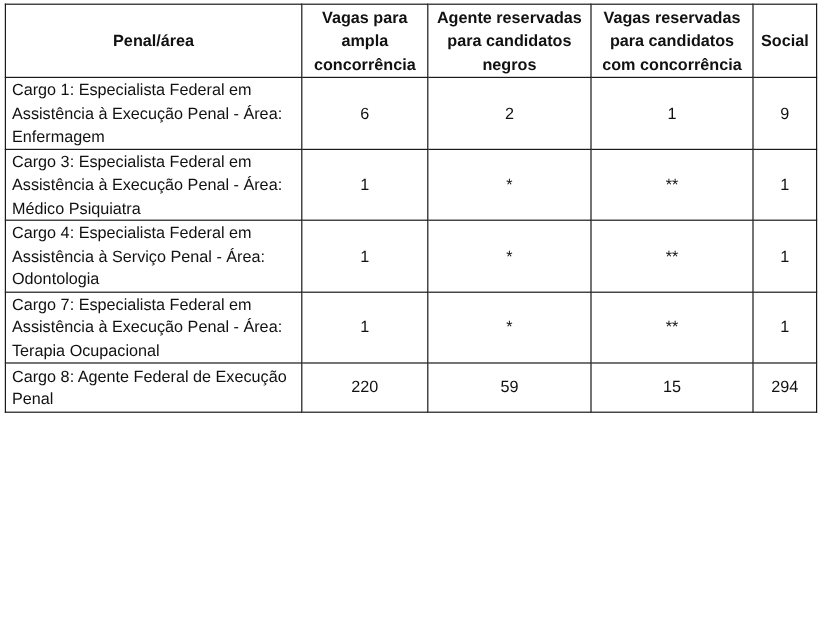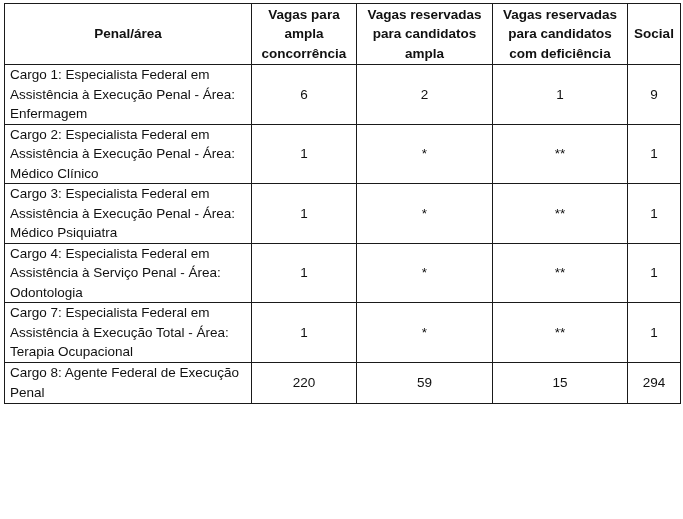--- a/index.html
+++ b/index.html
@@ -31,56 +31,49 @@
     <col style="width:247px">
     <col style="width:105px">
     <col style="width:136px">
     <col style="width:135px">
     <col style="width:53px">
   </colgroup>
   <thead>
     <tr>
       <th>Penal/área</th>
       <th>Vagas para ampla concorrência</th>
-      <th>Vagas reservadas para candidatos ampla</th>
-      <th>Vagas reservadas para candidatos com deficiência</th>
+      <th>Agente reservadas para candidatos negros</th>
+      <th>Vagas reservadas para candidatos com concorrência</th>
       <th>Social</th>
     </tr>
   </thead>
   <tbody>
     <tr>
       <td class="label">Cargo 1: Especialista Federal em Assistência à Execução Penal - Área: Enfermagem</td>
       <td class="num">6</td>
       <td class="num">2</td>
       <td class="num">1</td>
       <td class="num">9</td>
-    </tr>
-    <tr>
-      <td class="label">Cargo 2: Especialista Federal em Assistência à Execução Penal - Área: Médico Clínico</td>
-      <td class="num">1</td>
-      <td class="num">*</td>
-      <td class="num">**</td>
-      <td class="num">1</td>
     </tr>
     <tr>
       <td class="label">Cargo 3: Especialista Federal em Assistência à Execução Penal - Área: Médico Psiquiatra</td>
       <td class="num">1</td>
       <td class="num">*</td>
       <td class="num">**</td>
       <td class="num">1</td>
     </tr>
     <tr>
       <td class="label">Cargo 4: Especialista Federal em Assistência à Serviço Penal - Área: Odontologia</td>
       <td class="num">1</td>
       <td class="num">*</td>
       <td class="num">**</td>
       <td class="num">1</td>
     </tr>
     <tr>
-      <td class="label">Cargo 7: Especialista Federal em Assistência à Execução Total - Área: Terapia Ocupacional</td>
+      <td class="label">Cargo 7: Especialista Federal em Assistência à Execução Penal - Área: Terapia Ocupacional</td>
       <td class="num">1</td>
       <td class="num">*</td>
       <td class="num">**</td>
       <td class="num">1</td>
     </tr>
     <tr class="last">
       <td class="label">Cargo 8: Agente Federal de Execução Penal</td>
       <td class="num">220</td>
       <td class="num">59</td>
       <td class="num">15</td>

